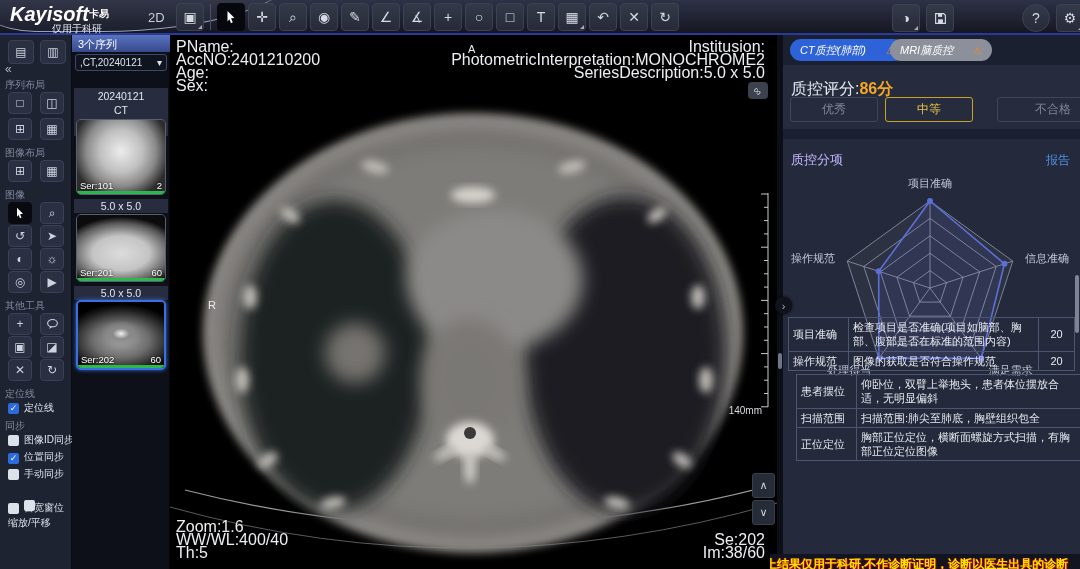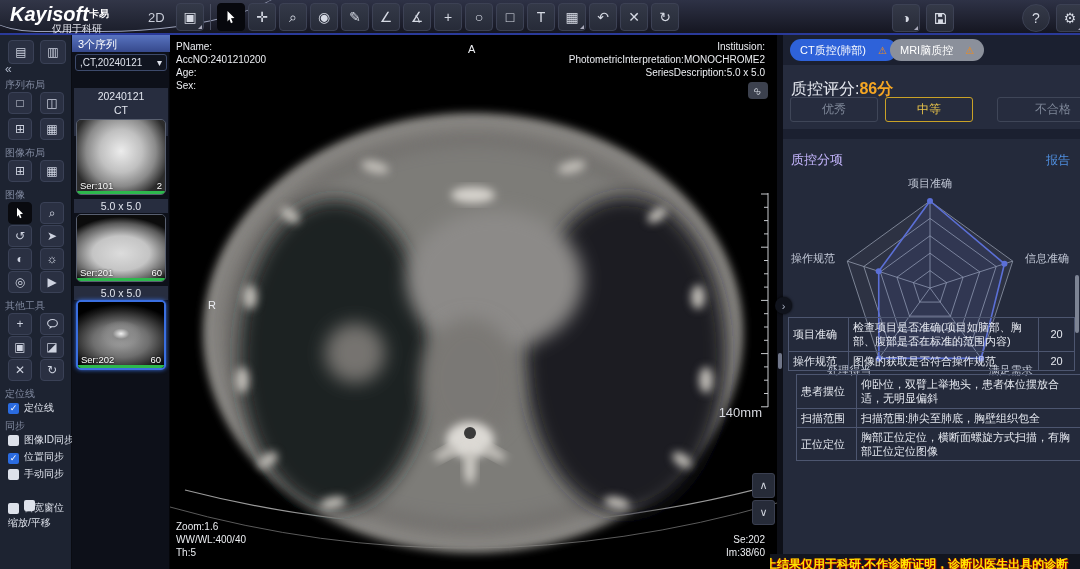--- a/index.html
+++ b/index.html
@@ -61,43 +61,43 @@
     justify-content:space-between; padding:0 3px; color:#fff; font-size:9.5px;
     text-shadow:0 0 2px #000; }
   .thumb .bar { position:absolute; left:0; bottom:0; width:100%; height:3px; background:#2db84d; }
   .img-scout { background:radial-gradient(60% 72% at 50% 42%, #ececec 0%, #c0c0c0 40%, #8a8a8a 66%, #2c2c2c 92%); }
   .img-axial-light { background:radial-gradient(72% 58% at 50% 58%, #dcdcdc 0%, #c4c4c4 45%, #5a5a5a 78%, #0c0c0c 95%); }
   .img-axial-dark { background:radial-gradient(24% 20% at 50% 48%, #f0f0f0 0%, #8a8a8a 40%, rgba(0,0,0,0) 100%),
     radial-gradient(72% 58% at 50% 58%, #a8a8a8 0%, #6e6e6e 45%, #1d1d1d 80%, #000 95%); }
 
   
   #viewer { position:absolute; left:170px; top:35px; width:607px; height:534px; background:#000; overflow:hidden; }
-  .ov { position:absolute; color:#eceef2; font-size:10px; line-height:13px; text-shadow:0 0 2px #000; }
+  .ov { position:absolute; color:#eceef2; font-size:16px; line-height:13px; text-shadow:0 0 2px #000; }
   .ov.right { text-align:right; }
   #orient-a { position:absolute; left:298px; top:8px; color:#eceef2; font-size:11px; }
   #orient-r { position:absolute; left:38px; top:264px; color:#eceef2; font-size:11px; }
   #link-btn { position:absolute; left:578px; top:47px; width:20px; height:17px; background:#3c414e;
     border-radius:4px; color:#cfd3dc; display:flex; align-items:center; justify-content:center; }
   #link-btn span { display:inline-block; transform:rotate(45deg); font-size:11px; }
   #ruler-wrap { position:absolute; left:588px; top:158px; }
   #ruler-label { position:absolute; left:520px; top:370px; width:72px; text-align:right;
-    color:#d8dae0; font-size:13px; }
+    color:#d8dae0; font-size:10px; }
   .scrollbtn { position:absolute; left:582px; width:23px; height:25px; background:#262b38;
     border:1px solid #3a3f50; border-radius:3px; color:#cfd3dc; font-size:11px;
     display:flex; align-items:center; justify-content:center; }
   #imgscroll-lane { position:absolute; left:777px; top:35px; width:6px; height:534px; background:#0d0f17; }
   #imgscroll-thumb { position:absolute; left:1px; top:318px; width:4px; height:16px;
     background:#707689; border-radius:2px; }
 
   
   #qc-panel { position:absolute; left:783px; top:35px; width:297px; height:534px; background:#1b2030; }
   #qc-card1 { position:absolute; left:0; top:30px; width:297px; height:64px; background:#262c3e; }
   #qc-card2 { position:absolute; left:0; top:104px; width:297px; height:430px; background:#242a3b; }
   .pill { position:absolute; top:4px; height:22px; border-radius:11px; color:#fff; font-size:11px;
-    display:flex; align-items:center; justify-content:center; gap:12px; padding:0 10px; }
+    display:flex; align-items:center; justify-content:center; gap:20px; padding:0 10px;font-style:italic; }
   #tab-ct { left:7px; background:#2e62d9; }
   #tab-mri { left:107px; background:#8b909b; }
   .warn { color:#f08c1e; font-size:10px; }
   #score-row { position:absolute; left:8px; top:44px; font-size:16px; color:#e6e9f0; }
   #score-value { color:#f5a623; font-weight:bold; }
   .grade { position:absolute; top:62px; width:88px; height:25px; border:1px solid #3f4658;
     border-radius:3px; background:transparent; color:#7e8798; font-size:12px; display:flex;
     align-items:center; justify-content:center; }
   .grade.active { border-color:#c9a227; color:#e8c34a; }
   #subsec-title { position:absolute; left:8px; top:116px; color:#c4b5fd; font-size:13px; }

